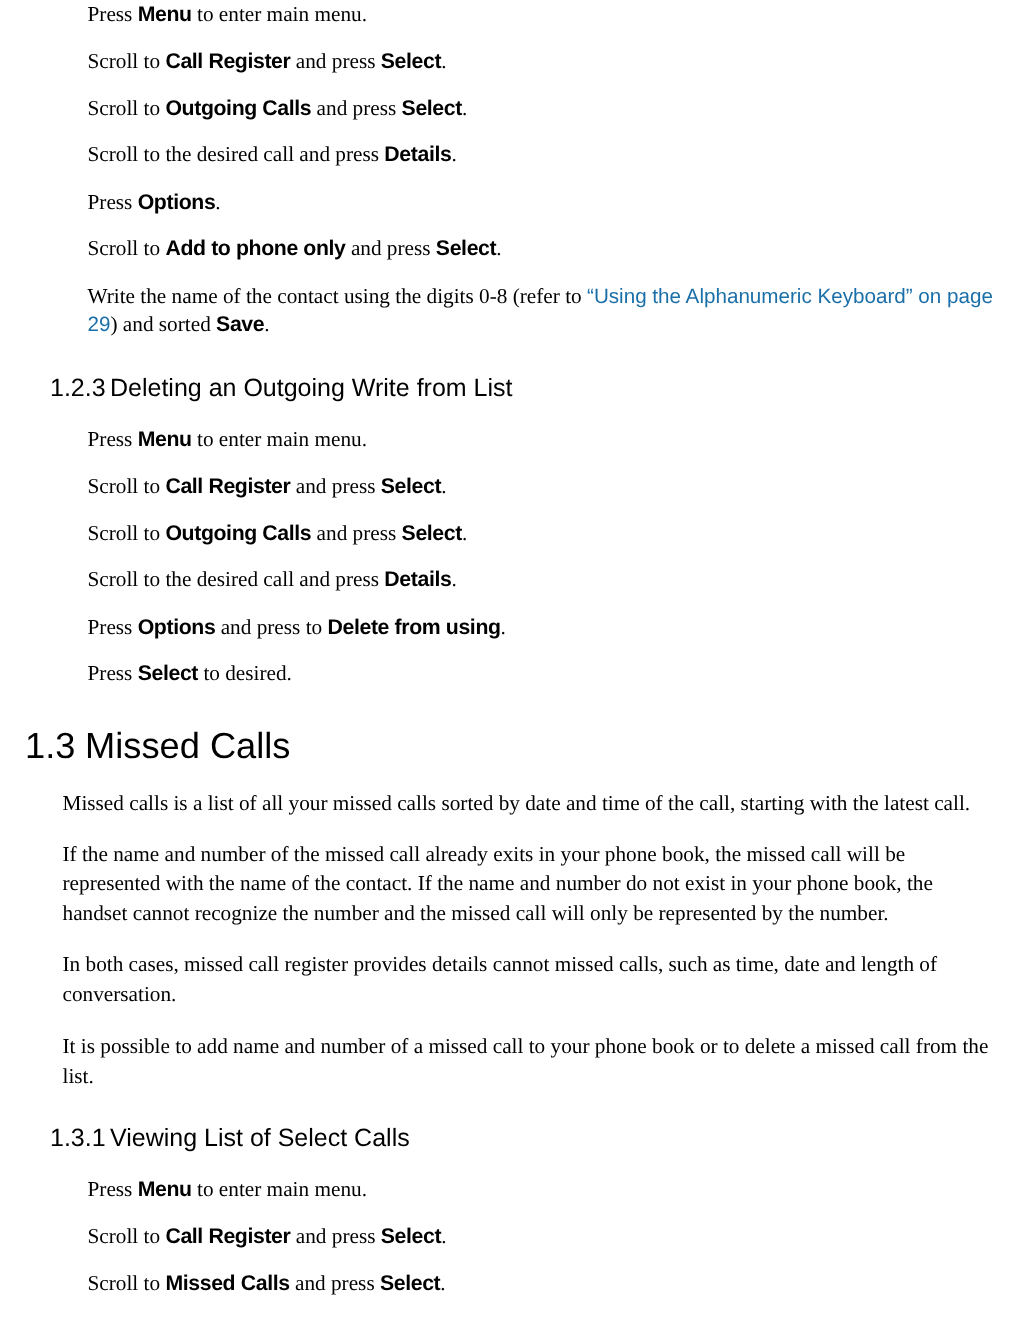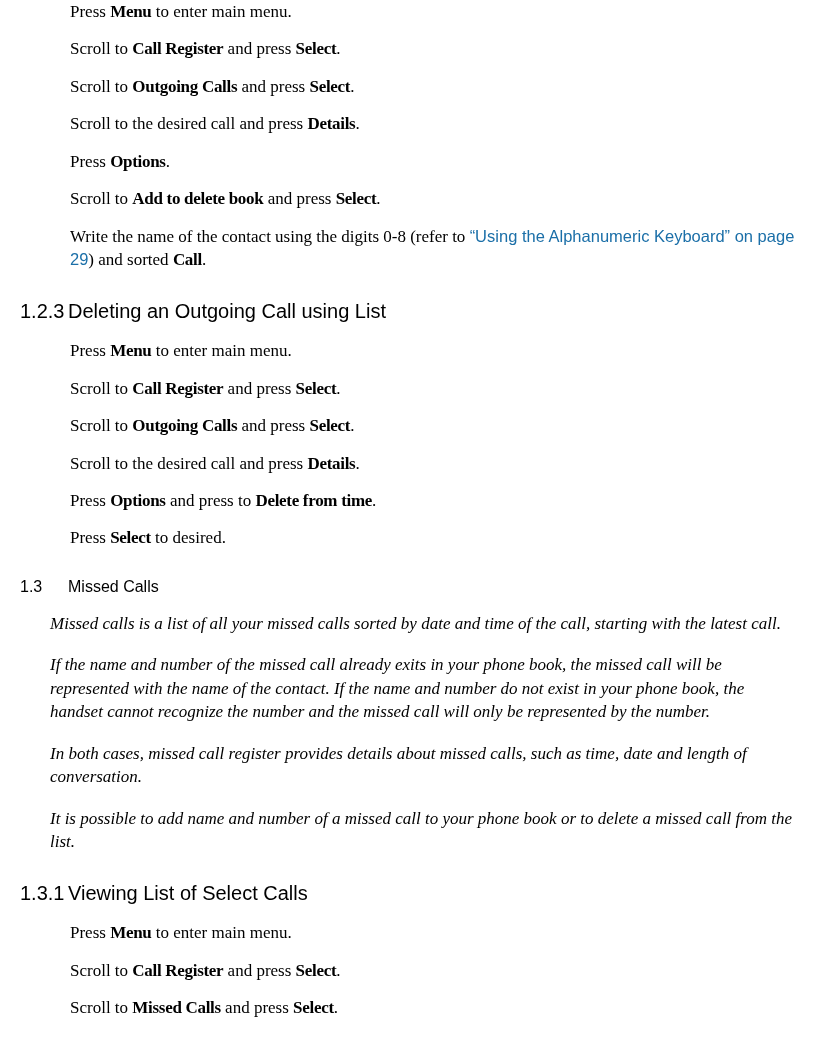--- a/index.html
+++ b/index.html
@@ -10,48 +10,47 @@
     width: 819px;
     margin: 0;
     padding: 0 20px 40px 20px;
     box-sizing: border-box;
   }
   .step {
     margin: 0 0 14px 50px;
   }
   .para {
     margin: 0 0 18px 30px;
-    font-style: italic;
   }
   .para + .para { margin-top: 0; }
   .menuword {
-    font-family: Liberation Serif, serif;
+    font-family: Liberation Sans, sans-serif;
     font-weight: 900;
     font-stretch: condensed;
     letter-spacing: -0.3px;
   }
   .link {
     color: #1b6fa8;
     font-family: Verdana, "Segoe UI", sans-serif;
     font-size: 16.5px;
   }
   h2 {
     font-family: "Century Gothic", Futura, "Trebuchet MS", Arial, sans-serif;
     font-weight: 400;
-    font-size: 16px;
+    font-size: 29px;
     margin: 26px 0 14px 0;
   }
   h2.sub {
     font-size: 20px;
   }
   h2 .num {
     display: inline-block;
   }
   .h-l1 .num { width: 48px; }
-  .h-l2 .num { width: 48px; }
+  .h-l2 .num { width: 48px; margin-left: 20px; }
   .h2-indent-l1 { margin-left: 0; }
   .h2-indent-l2 { margin-left: 0; }
 </style>
 </head>
 <body>
 
 <div class="step">
   <span>Press </span><span class="menuword">Menu</span><span> to enter main menu.</span>
 </div>
 <div class="step">
@@ -60,56 +59,56 @@
 <div class="step">
   <span>Scroll to </span><span class="menuword">Outgoing Calls</span><span> and press </span><span class="menuword">Select</span><span>.</span>
 </div>
 <div class="step">
   <span>Scroll to the desired call and press </span><span class="menuword">Details</span><span>.</span>
 </div>
 <div class="step">
   <span>Press </span><span class="menuword">Options</span><span>.</span>
 </div>
 <div class="step">
-  <span>Scroll to </span><span class="menuword">Add to delete book</span><span> and press </span><span class="menuword">Select</span><span>.</span>
+  <span>Scroll to </span><span class="menuword">Add to phone only</span><span> and press </span><span class="menuword">Select</span><span>.</span>
 </div>
 <div class="step">
-  <span>Write the name of the contact using the digits 0-8 (refer to </span><span class="link">“Using the Alphanumeric Keyboard” on page 29</span><span>) and sorted </span><span class="menuword">Call</span><span>.</span>
+  <span>Write the name of the contact using the digits 0-8 (refer to </span><span class="link">“Using the Alphanumeric Keyboard” on page 29</span><span>) and sorted </span><span class="menuword">Save</span><span>.</span>
 </div>
 
 <h2 class="sub h-l2 h2-indent-l2">
-  <span class="num">1.2.3</span><span>Deleting an Outgoing Call using List</span>
+  <span class="num">1.2.3</span><span>Deleting an Outgoing Write from List</span>
 </h2>
 
 <div class="step">
   <span>Press </span><span class="menuword">Menu</span><span> to enter main menu.</span>
 </div>
 <div class="step">
   <span>Scroll to </span><span class="menuword">Call Register</span><span> and press </span><span class="menuword">Select</span><span>.</span>
 </div>
 <div class="step">
   <span>Scroll to </span><span class="menuword">Outgoing Calls</span><span> and press </span><span class="menuword">Select</span><span>.</span>
 </div>
 <div class="step">
   <span>Scroll to the desired call and press </span><span class="menuword">Details</span><span>.</span>
 </div>
 <div class="step">
-  <span>Press </span><span class="menuword">Options</span><span> and press to </span><span class="menuword">Delete from time</span><span>.</span>
+  <span>Press </span><span class="menuword">Options</span><span> and press to </span><span class="menuword">Delete from using</span><span>.</span>
 </div>
 <div class="step">
   <span>Press </span><span class="menuword">Select</span><span> to desired.</span>
 </div>
 
 <h2 class="h-l1 h2-indent-l1">
   <span class="num">1.3</span><span>Missed Calls</span>
 </h2>
 
 <div class="para">Missed calls is a list of all your missed calls sorted by date and time of the call, starting with the latest call.</div>
 <div class="para">If the name and number of the missed call already exits in your phone book, the missed call will be represented with the name of the contact. If the name and number do not exist in your phone book, the handset cannot recognize the number and the missed call will only be represented by the number.</div>
-<div class="para">In both cases, missed call register provides details about missed calls, such as time, date and length of conversation.</div>
+<div class="para">In both cases, missed call register provides details cannot missed calls, such as time, date and length of conversation.</div>
 <div class="para">It is possible to add name and number of a missed call to your phone book or to delete a missed call from the list.</div>
 
 <h2 class="sub h-l2 h2-indent-l2">
   <span class="num">1.3.1</span><span>Viewing List of Select Calls</span>
 </h2>
 
 <div class="step">
   <span>Press </span><span class="menuword">Menu</span><span> to enter main menu.</span>
 </div>
 <div class="step">

